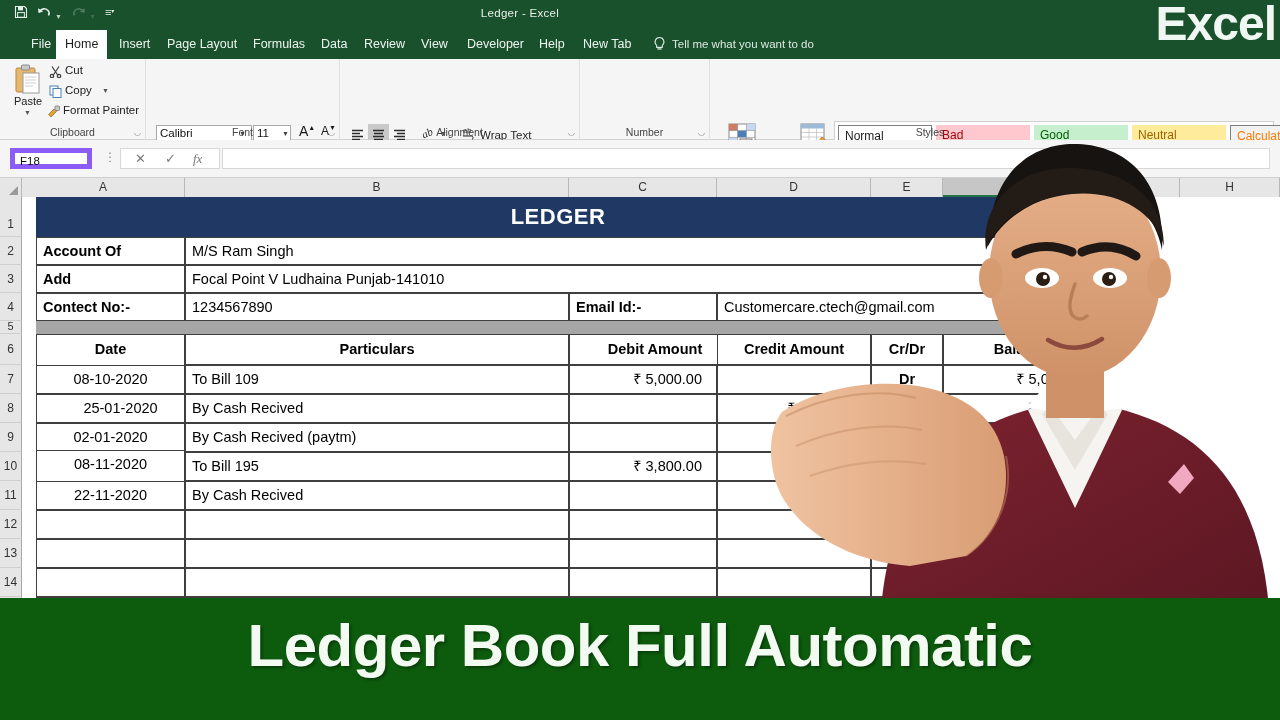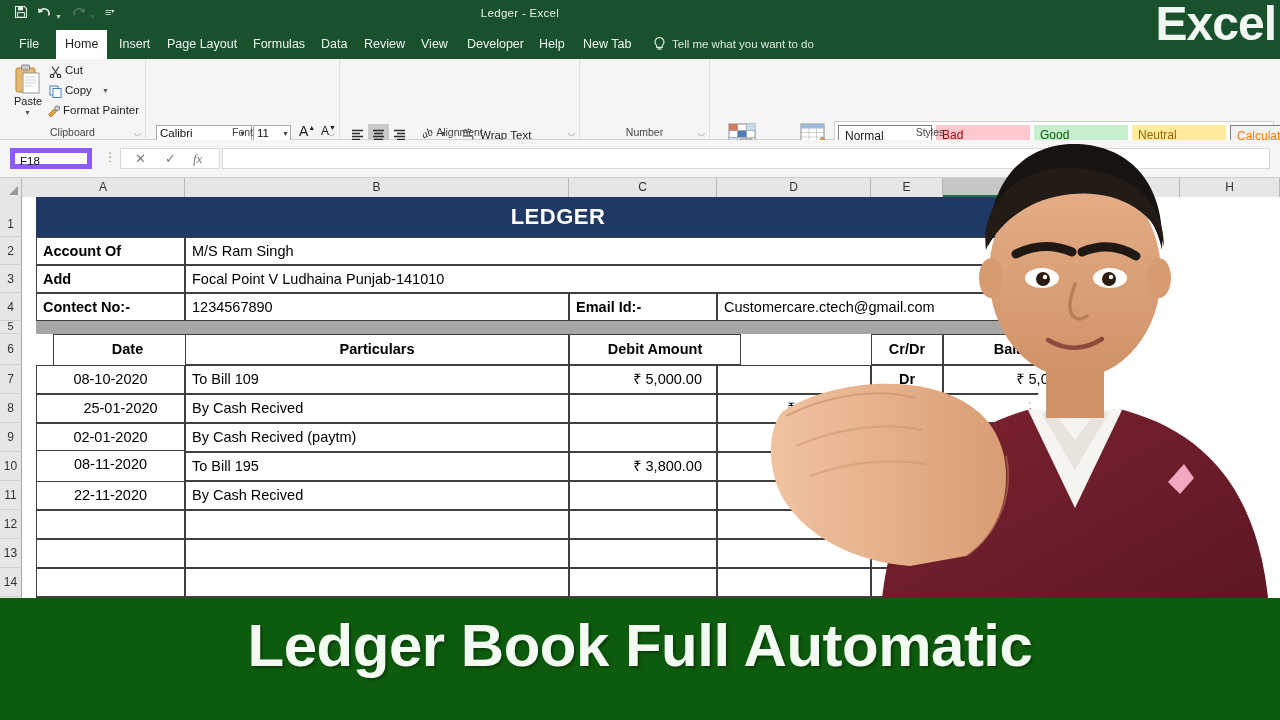--- a/index.html
+++ b/index.html
@@ -189,21 +189,21 @@
     </span>
     <span class="car" style="color:#3e6b50">▼</span>
     <span class="ic" style="font-size:11px;">≡<span style="font-size:6px;position:relative;top:-3px;">▾</span></span>
   </div>
   <div class="wintitle">Ledger  -  Excel</div>
 </div>
 
 <div class="excel-wm">Excel</div>
 
 <div class="tabrow">
-  <div class="tab" style="left:10px;">File</div>
+  <div class="tab" style="left:22px;">File</div>
   <div class="tab active" style="left:56px;">Home</div>
   <div class="tab" style="left:110px;">Insert</div>
   <div class="tab" style="left:158px;">Page Layout</div>
   <div class="tab" style="left:244px;">Formulas</div>
   <div class="tab" style="left:312px;">Data</div>
   <div class="tab" style="left:355px;">Review</div>
   <div class="tab" style="left:412px;">View</div>
   <div class="tab" style="left:458px;">Developer</div>
   <div class="tab" style="left:530px;">Help</div>
   <div class="tab" style="left:574px;">New Tab</div>
@@ -484,23 +484,24 @@
   <div class="cell b l bdr" style="left:36px; top:87px; width:149px; height:28px; line-height:26px; padding-left:6px;">Add</div>
   <div class="cell l bdr" style="left:185px; top:87px; width:915px; height:28px; line-height:26px; padding-left:6px;">Focal Point V Ludhaina Punjab-141010</div>
 
   <div class="cell b l bdr" style="left:36px; top:115px; width:149px; height:28px; line-height:26px; padding-left:6px;">Contect No:-</div>
   <div class="cell l bdr" style="left:185px; top:115px; width:384px; height:28px; line-height:26px; padding-left:6px;">1234567890</div>
   <div class="cell b l bdr" style="left:569px; top:115px; width:148px; height:28px; line-height:26px; padding-left:6px;">Email Id:-</div>
   <div class="cell l bdr" style="left:717px; top:115px; width:383px; height:28px; line-height:26px; padding-left:6px;">Customercare.ctech@gmail.com</div>
 
   <div class="graystrip" style="left:36px; top:143px; width:1064px; height:13px;"></div>
 
-  <div class="cell b c bdr" style="left:36px;  top:156px; width:149px; height:35px; line-height:29px;margin-left:17px;">Date</div>
+  <div class="cell b c bdr" style="left:36px;  top:156px; width:149px; height:35px; line-height:29px;">Date</div>
   <div class="cell b c bdr" style="left:185px; top:156px; width:384px; height:31px; line-height:29px;">Particulars</div>
   <div class="cell b c bdr" style="left:569px; top:156px; width:172px; height:31px; line-height:29px;">Debit  Amount</div>
+  <div class="cell b c bdr" style="left:717px; top:156px; width:154px; height:31px; line-height:29px;">Credit  Amount</div>
   <div class="cell b c bdr" style="left:871px; top:156px; width:72px;  height:31px; line-height:29px;">Cr/Dr</div>
   <div class="cell b c bdr" style="left:943px; top:156px; width:157px; height:31px; line-height:29px;">Balance</div>
 
   <div class="cell c bdr" style="left:36px;  top:187px; width:149px; height:29px; line-height:27px;">08-10-2020</div>
   <div class="cell l bdr" style="left:185px; top:187px; width:384px; height:29px; line-height:27px; padding-left:6px;">To Bill 109</div>
   <div class="cell r bdr" style="left:569px; top:187px; width:148px; height:29px; line-height:27px; padding-right:14px;">₹ 5,000.00</div>
   <div class="cell r bdr" style="left:717px; top:187px; width:154px; height:29px; line-height:27px; padding-right:14px;"></div>
   <div class="cell b c bdr" style="left:871px; top:187px; width:72px;  height:29px; line-height:27px;">Dr</div>
   <div class="cell r bdr" style="left:943px; top:187px; width:157px; height:29px; line-height:27px; padding-right:14px;">₹ 5,000.00</div>
 

